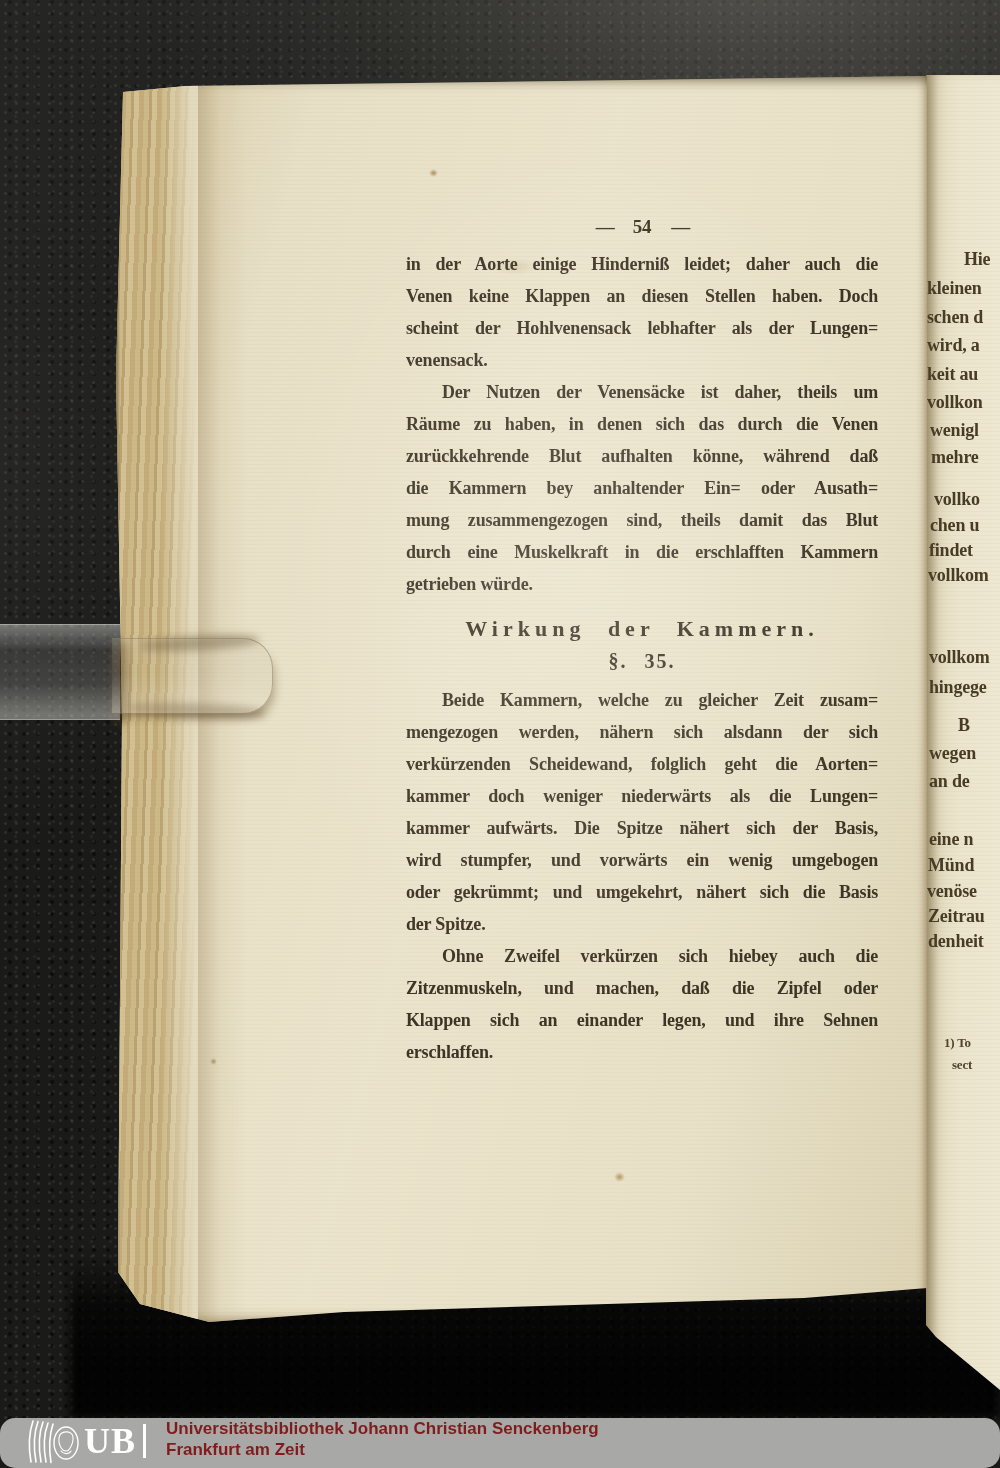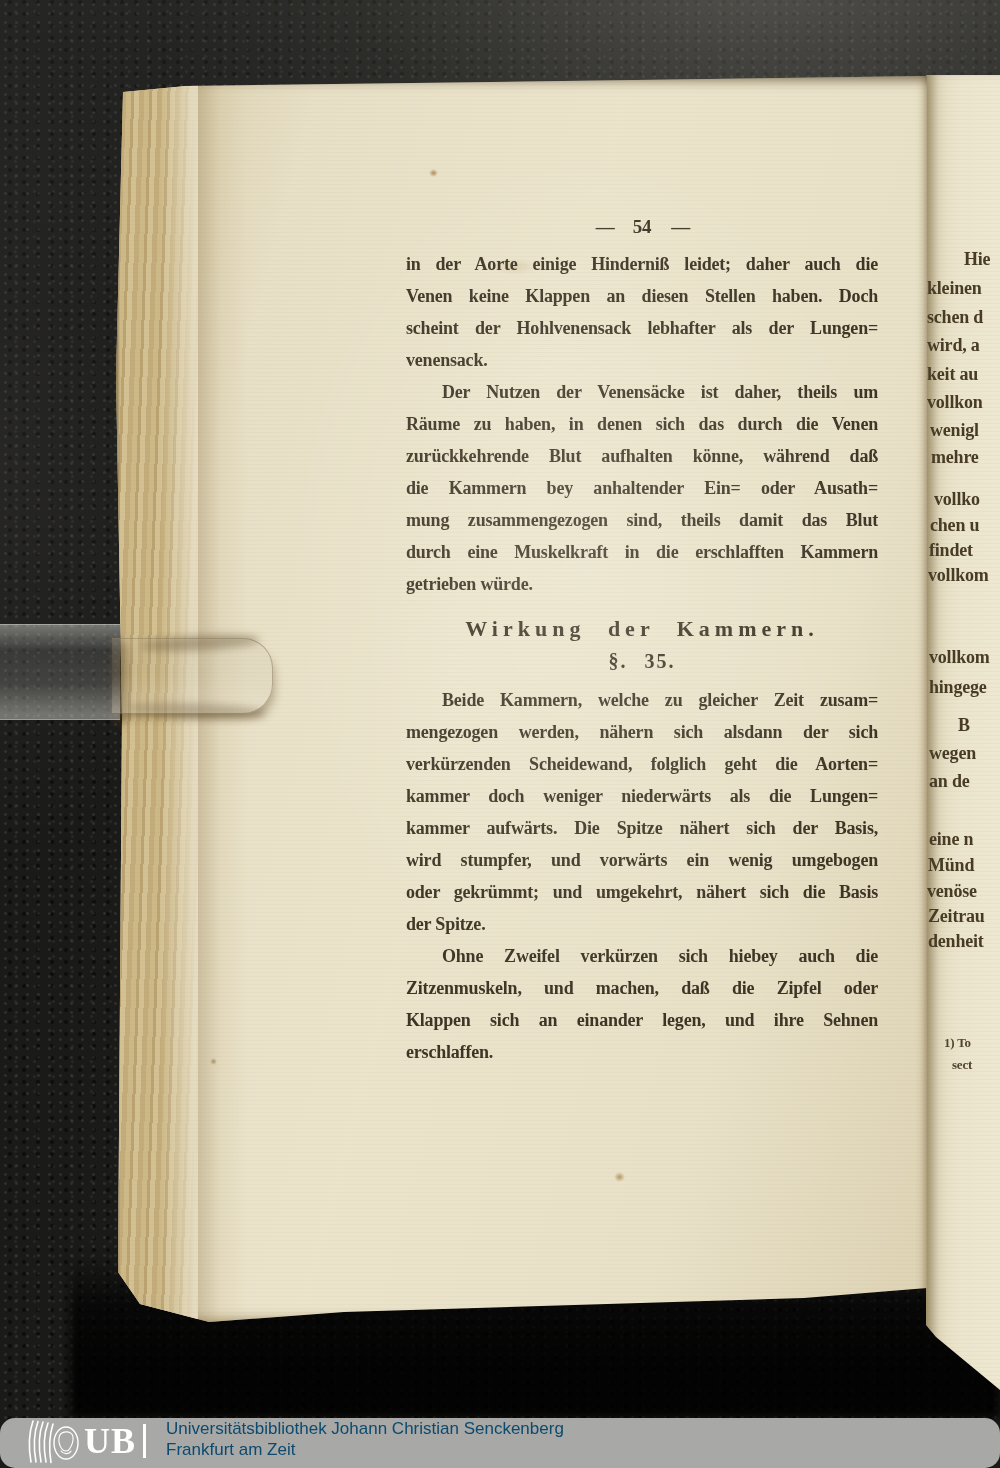--- a/index.html
+++ b/index.html
@@ -144,21 +144,21 @@
     border-radius:15px;
   }
   .logo{display:flex;align-items:center;margin-left:26px;height:46px;}
   .logo svg{display:block;}
   .logo .ub{
     color:#ffffff;font-family:"Liberation Serif", serif;font-weight:bold;
     font-size:36px;line-height:1;margin-left:2px;letter-spacing:1px;
   }
   .logo .vbar{width:3px;height:34px;background:#ffffff;margin-left:7px;}
   .banner-text{
-    margin-left:20px;color:#0c4a6e;font-size:17px;line-height:21px;font-weight:400;
+    margin-left:20px;color:#7f1d1d;font-size:17px;line-height:21px;font-weight:700;
   }
 </style>
 </head>
 <body>
 
 <div class="stage">
 
   <div class="leather"></div>
   <div class="leather-light"></div>
   <div class="book-shadow"></div>

